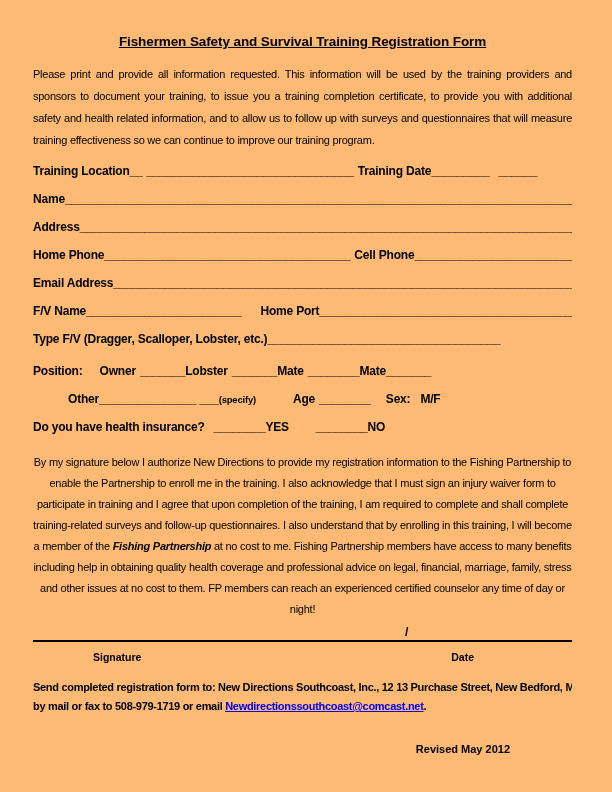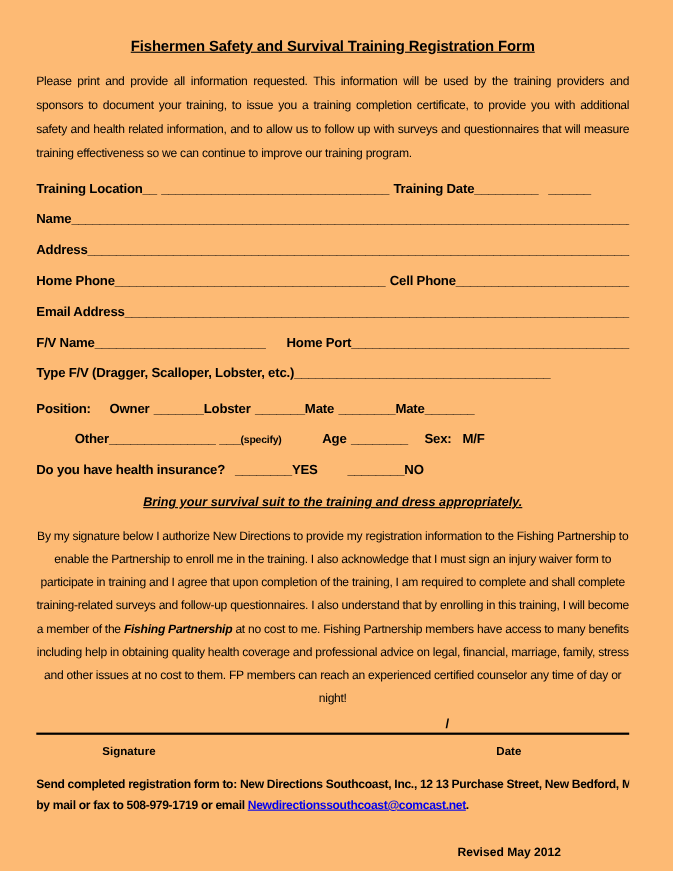--- a/index.html
+++ b/index.html
@@ -105,21 +105,20 @@
 
     <div class="row row-position"><span>Position:</span><span class="ml12">Owner</span><span class="blank ml4">_______</span><span>Lobster</span><span class="blank ml4">_______</span><span>Mate</span><span class="blank ml4">________</span><span>Mate</span><span class="blank">_______</span></div>
 
     <div class="row row-other"><span>Other</span><span class="blank">_______________ ___</span><span class="spec">(specify)</span><span class="ml37">Age</span><span class="blank ml4">________</span><span class="ml15">Sex:</span><span class="ml10">M/F</span></div>
 
     <div class="row"><span>Do you have health insurance?</span><span class="blank ml9">________</span><span>YES</span><span class="blank ml27">________</span><span>NO</span></div>
 
   </div>
 
   <div class="notices">
-    <div class="notice">Bring your survival suit to the training and dress appropriately.</div>
   </div>
 
   <p class="auth"><span>By my signature below I authorize New Directions to provide my registration information to the Fishing Partnership to enable the Partnership to enroll me in the training.  I also acknowledge that I must sign an injury waiver form to participate in training and I agree that upon completion of the training, I am required to complete and shall complete training-related surveys and follow-up questionnaires. I also understand that by enrolling in this training, I will become a member of the </span><span class="emph">Fishing Partnership</span><span> at no cost to me.  Fishing Partnership members have access to many benefits including help in obtaining quality health coverage and professional advice on legal, financial, marriage, family, stress and other issues at no cost to them.  FP members can reach an experienced certified counselor any time of day or night!</span></p>
 
   <div class="sig-slash">/</div>
   <div class="sig-line"></div>
   <div class="sig-labels">
     <span class="left">Signature</span>
     <span class="right">Date</span>
   </div>

